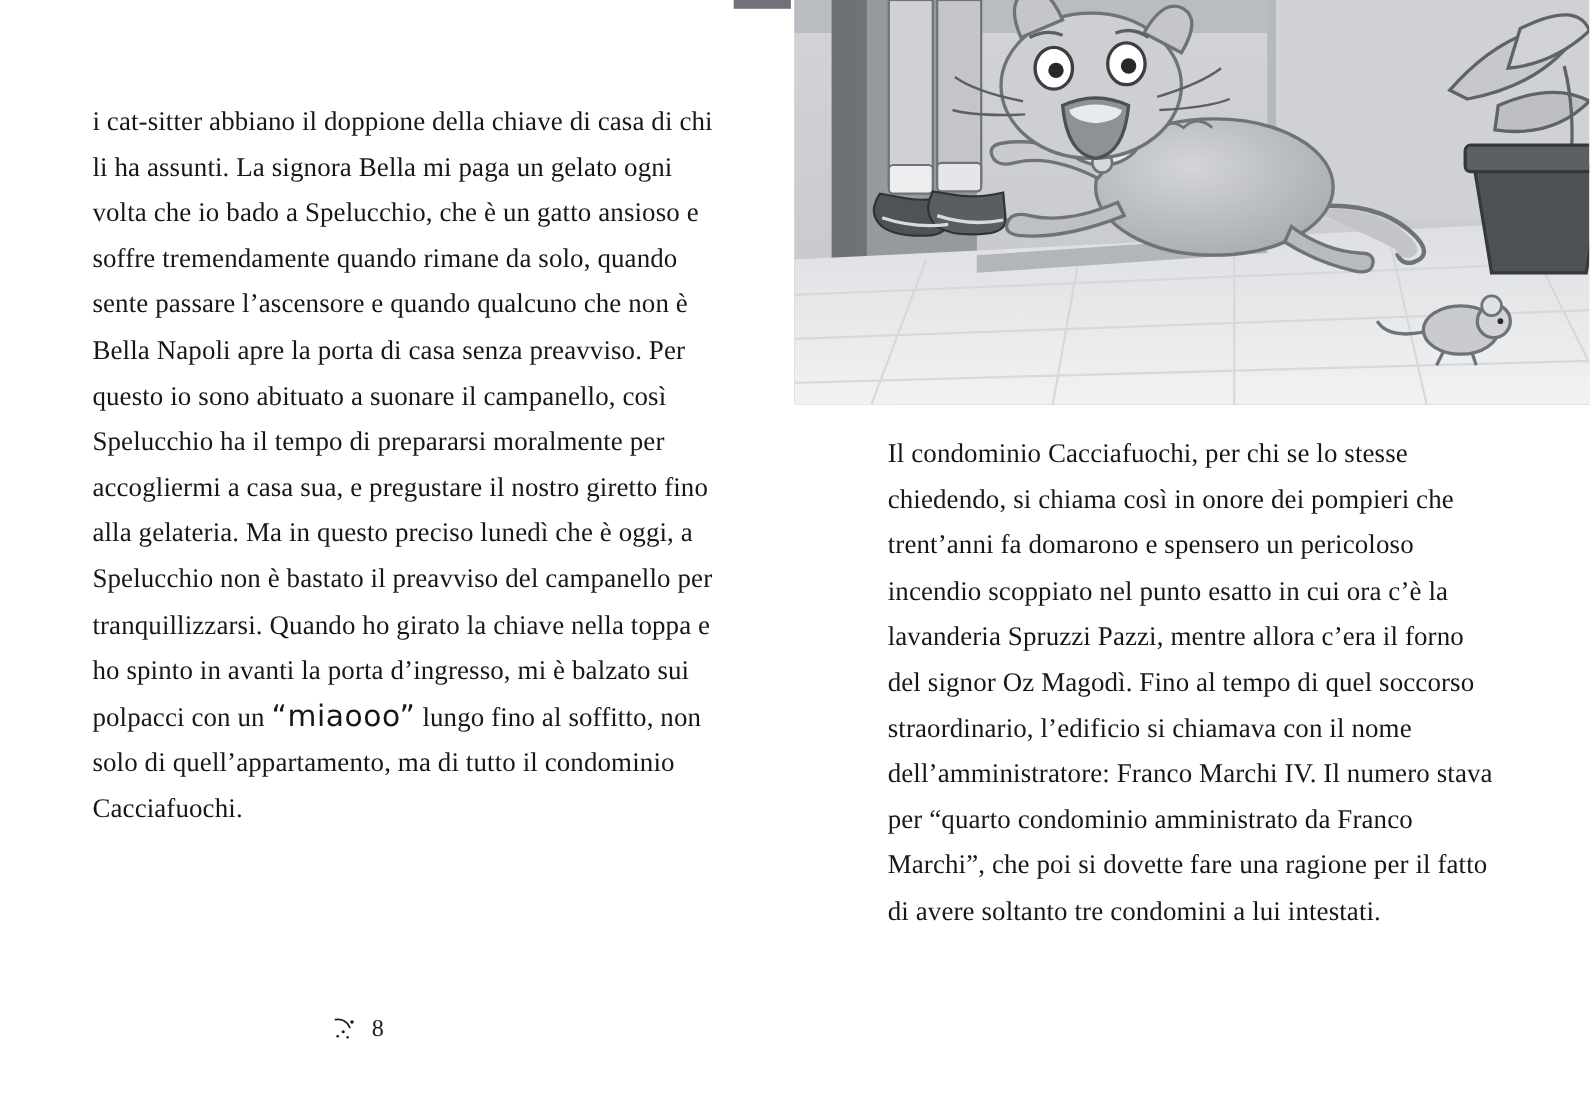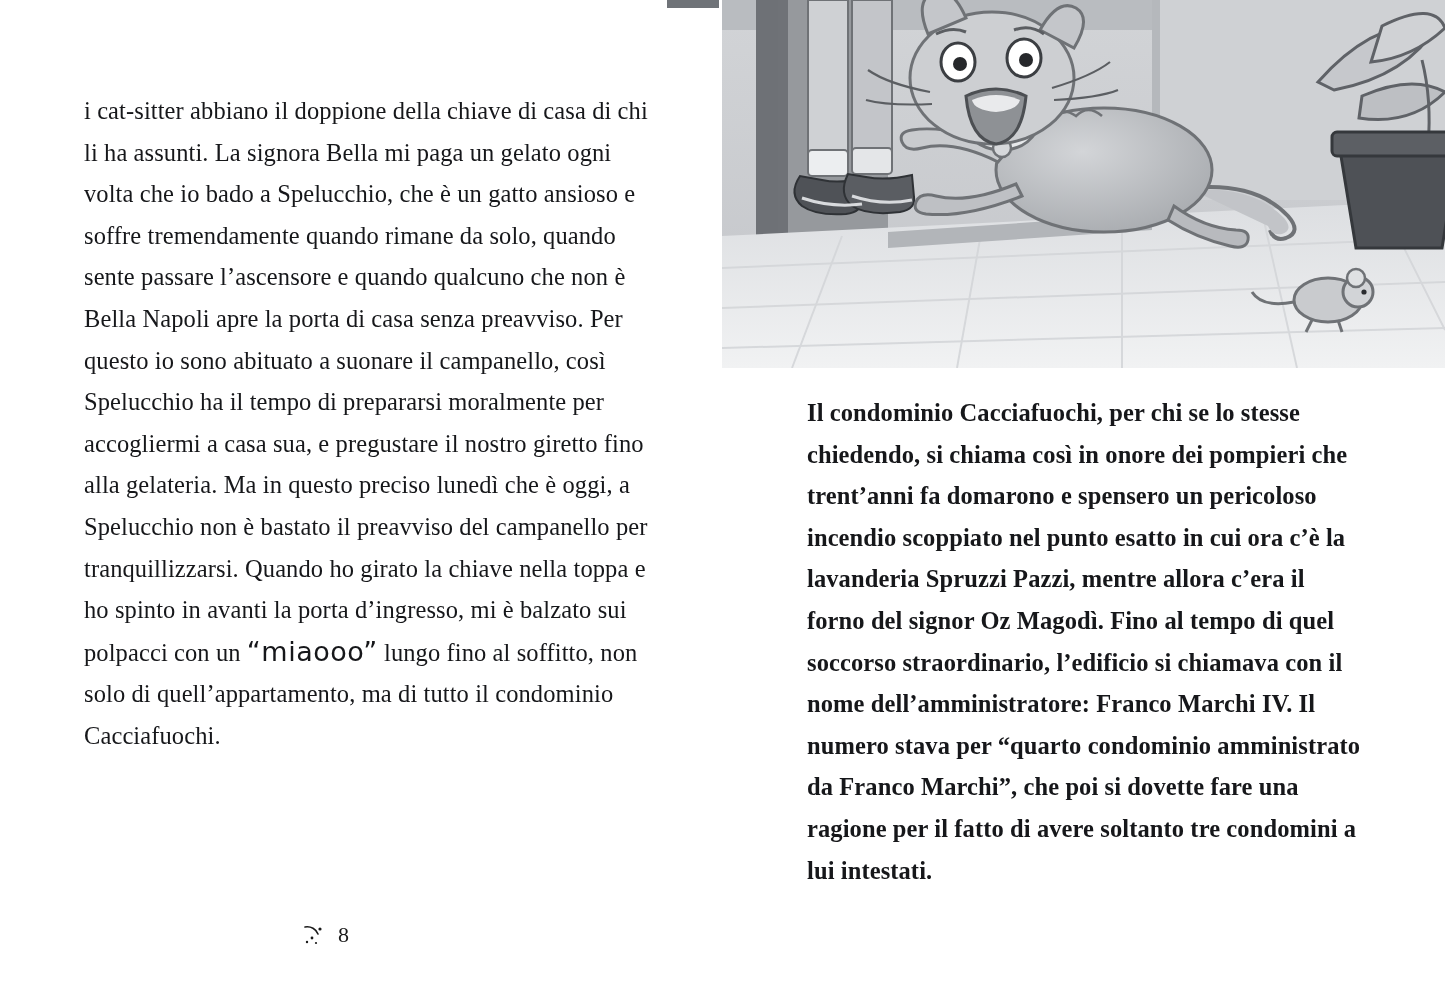--- a/index.html
+++ b/index.html
@@ -92,21 +92,21 @@
   .right-text {
     position: absolute;
     left: 85px;
     top: 392px;
     width: 560px;
     font-size: 24.5px;
     line-height: 41.6px;
     color: #16171a;
     letter-spacing: 0.1px;
   }
-  .right-text p { margin: 0; font-weight: bold; }
+  .right-text p { margin: 0; }
 
   
   .folio {
     position: absolute;
     font-family: "Liberation Serif", serif;
     font-size: 22px;
     color: #1a1a1a;
   }
   .folio-left { left: 302px; top: 922px; width: 120px; text-align: left; }
 

